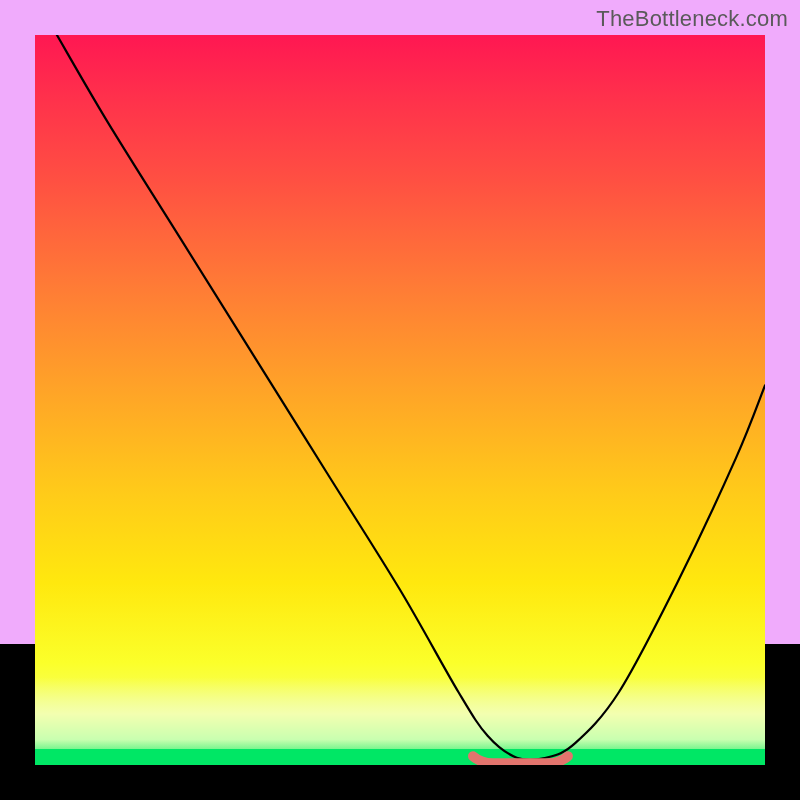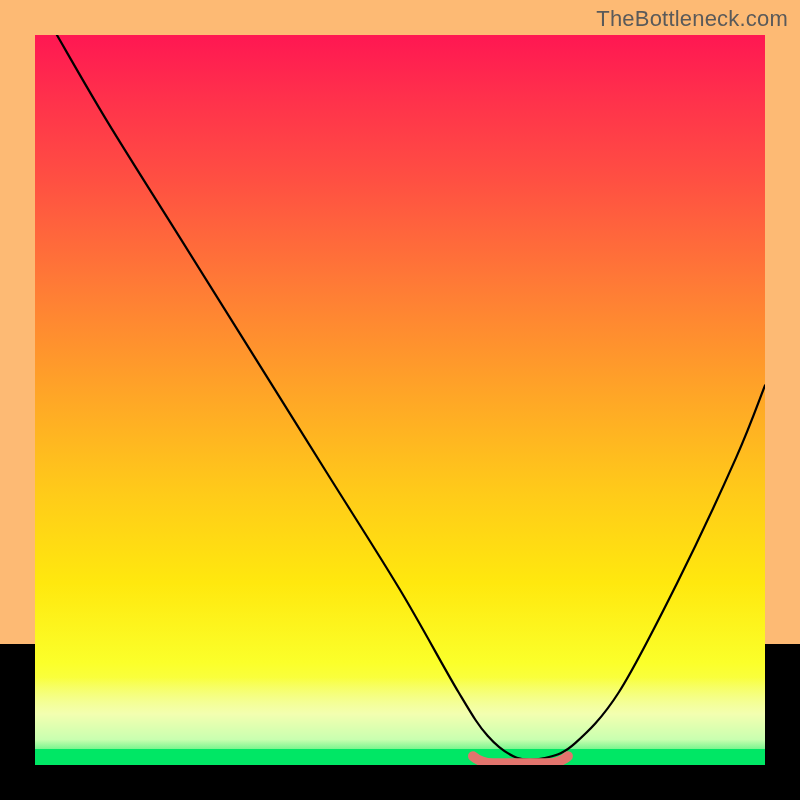--- a/index.html
+++ b/index.html
@@ -8,21 +8,21 @@
     width: 800px;
     height: 800px;
     background: #000;
     overflow: hidden;
     font-family: Arial, Helvetica, sans-serif;
   }
   .frame {
     position: relative;
     width: 800px;
     height: 644px;
-    background: #fdba74;
+    background: #f0abfc;
   }
   .watermark {
     position: absolute;
     top: 6px;
     right: 12px;
     color: #5a5a5a;
     font-size: 22px;
     font-weight: 500;
     letter-spacing: 0.2px;
     user-select: none;

